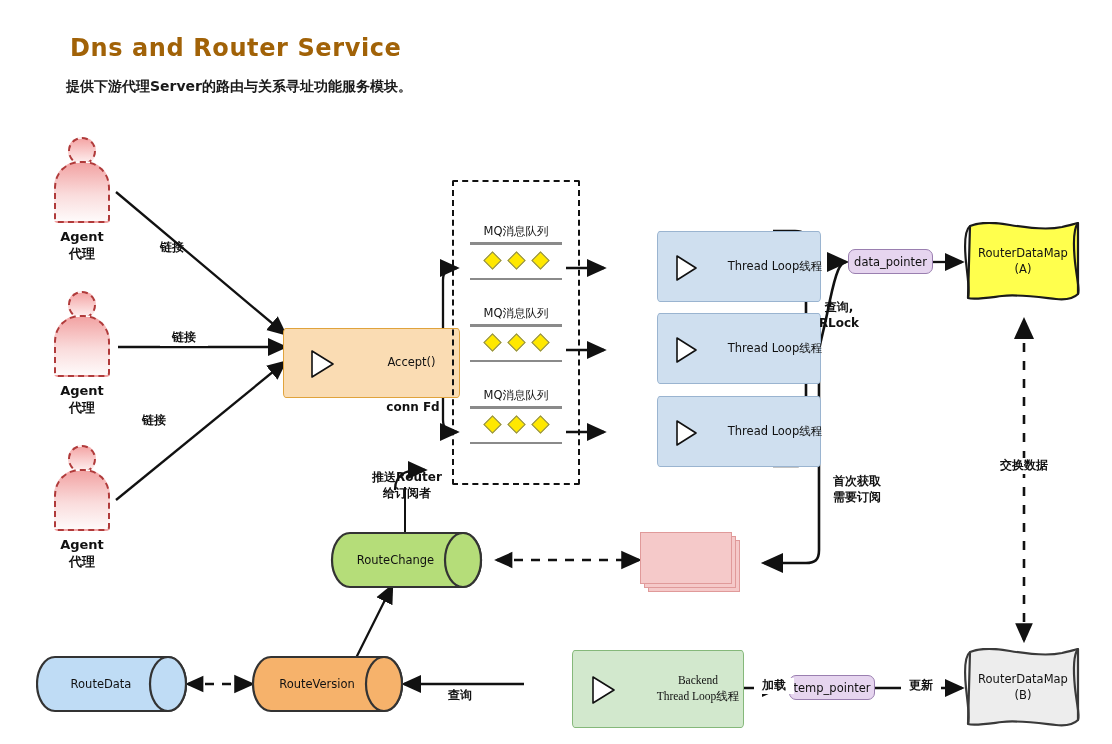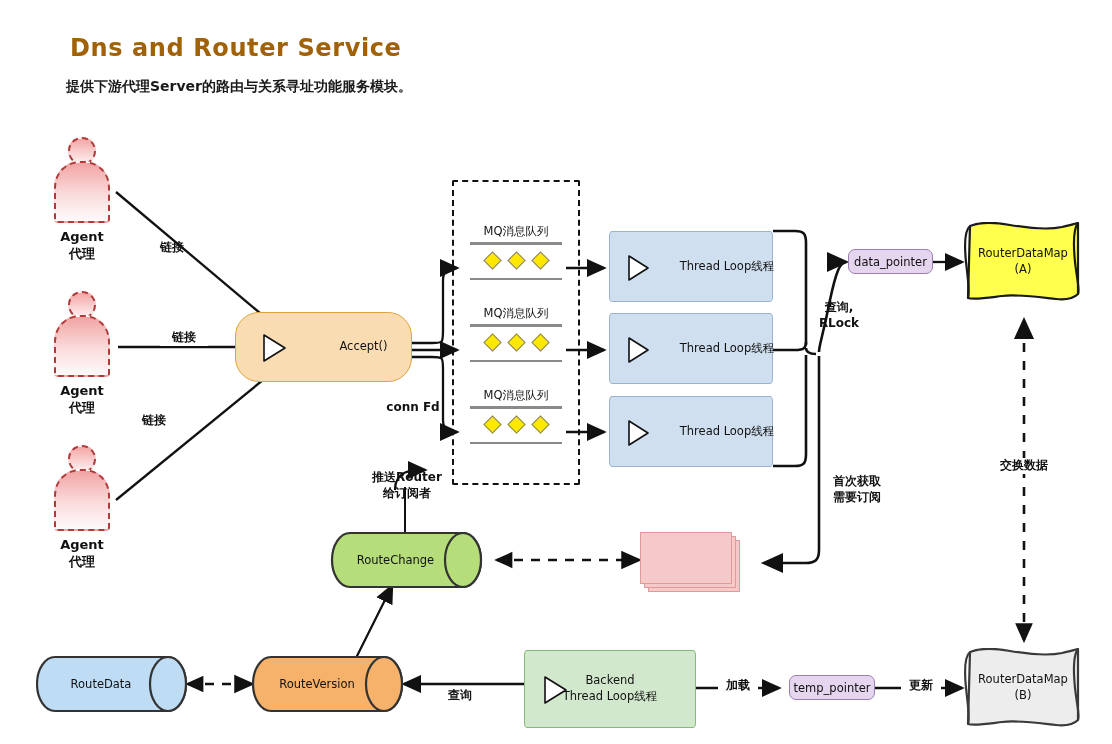--- a/index.html
+++ b/index.html
@@ -57,20 +57,21 @@
   .actor-cap{
     position:absolute;top:92px;left:-16px;width:88px;
     text-align:center;font-size:13px;font-weight:bold;line-height:1.3;
     white-space:pre-line;
   }
 
   
   .rbox{
     position:absolute;box-sizing:border-box;border-width:1.6px;border-style:solid;
     border-radius:3px/5px;
+    margin-left:48px;
   }
   .accept-box{background:#fadcb3;border-color:#e0a33c;}
   .thread-box{background:#cfdfef;border-color:#9ab4d0;}
   .backend-box{background:#d2e8cd;border-color:#85b87a;}
   .play-o{position:absolute;}
   .play-o svg{display:block;}
 
   
   .pill{
     position:absolute;box-sizing:border-box;
@@ -205,21 +206,21 @@
     <div class="head"></div>
     <div class="body"></div>
     <div class="actor-cap">Agent
 代理</div>
   </div>
 
   <div class="edge-lbl" style="left:148px;top:240px;width:48px;">链接</div>
   <div class="edge-lbl" style="left:160px;top:330px;width:48px;background:#fff;">链接</div>
   <div class="edge-lbl" style="left:130px;top:413px;width:48px;">链接</div>
 
-  <div class="rbox accept-box node" style="left:235px;top:312px;width:177px;height:70px;border-radius:24px;">
+  <div class="rbox accept-box node" style="left:235px;top:328px;width:177px;height:70px;">
     <div class="play-o" style="left:26px;top:20px;">
       <svg width="26" height="30" viewBox="0 0 26 30">
           <path d="M2,2 L23,15 L2,28 Z" fill="#fff" stroke="#111" stroke-width="1.6" stroke-linejoin="round"></path>
         </svg>
     </div>
     <div class="lbl" style="padding-left:40px;">Accept()</div>
   </div>
 
   <div class="edge-lbl" style="left:381px;top:400px;width:64px;">conn Fd</div>
   <div class="edge-lbl" style="left:364px;top:470px;width:86px;">推送Router
@@ -352,21 +353,21 @@
     </svg>
     <div class="ctext">RouteVersion</div>
   </div>
 
   <div class="rbox backend-box node" style="left:524px;top:650px;width:172px;height:78px;">
     <div class="play-o" style="left:18px;top:24px;">
       <svg width="26" height="30" viewBox="0 0 26 30">
           <path d="M2,2 L23,15 L2,28 Z" fill="#fff" stroke="#111" stroke-width="1.6" stroke-linejoin="round"></path>
         </svg>
     </div>
-    <div class="lbl" style="">Backend
+    <div class="lbl" style="padding-left:40px;font-family:Liberation Serif, serif;">Backend
 Thread Loop线程</div>
   </div>
 
   <div class="edge-lbl" style="left:440px;top:688px;width:40px;">查询</div>
-  <div class="edge-lbl" style="left:718px;top:678px;width:40px;background:#fff;">加载</div>
+  <div class="edge-lbl" style="left:754px;top:678px;width:40px;background:#fff;">加载</div>
   <div class="edge-lbl" style="left:901px;top:678px;width:40px;background:#fff;">更新</div>
 
 </div>
 
 </body></html>

